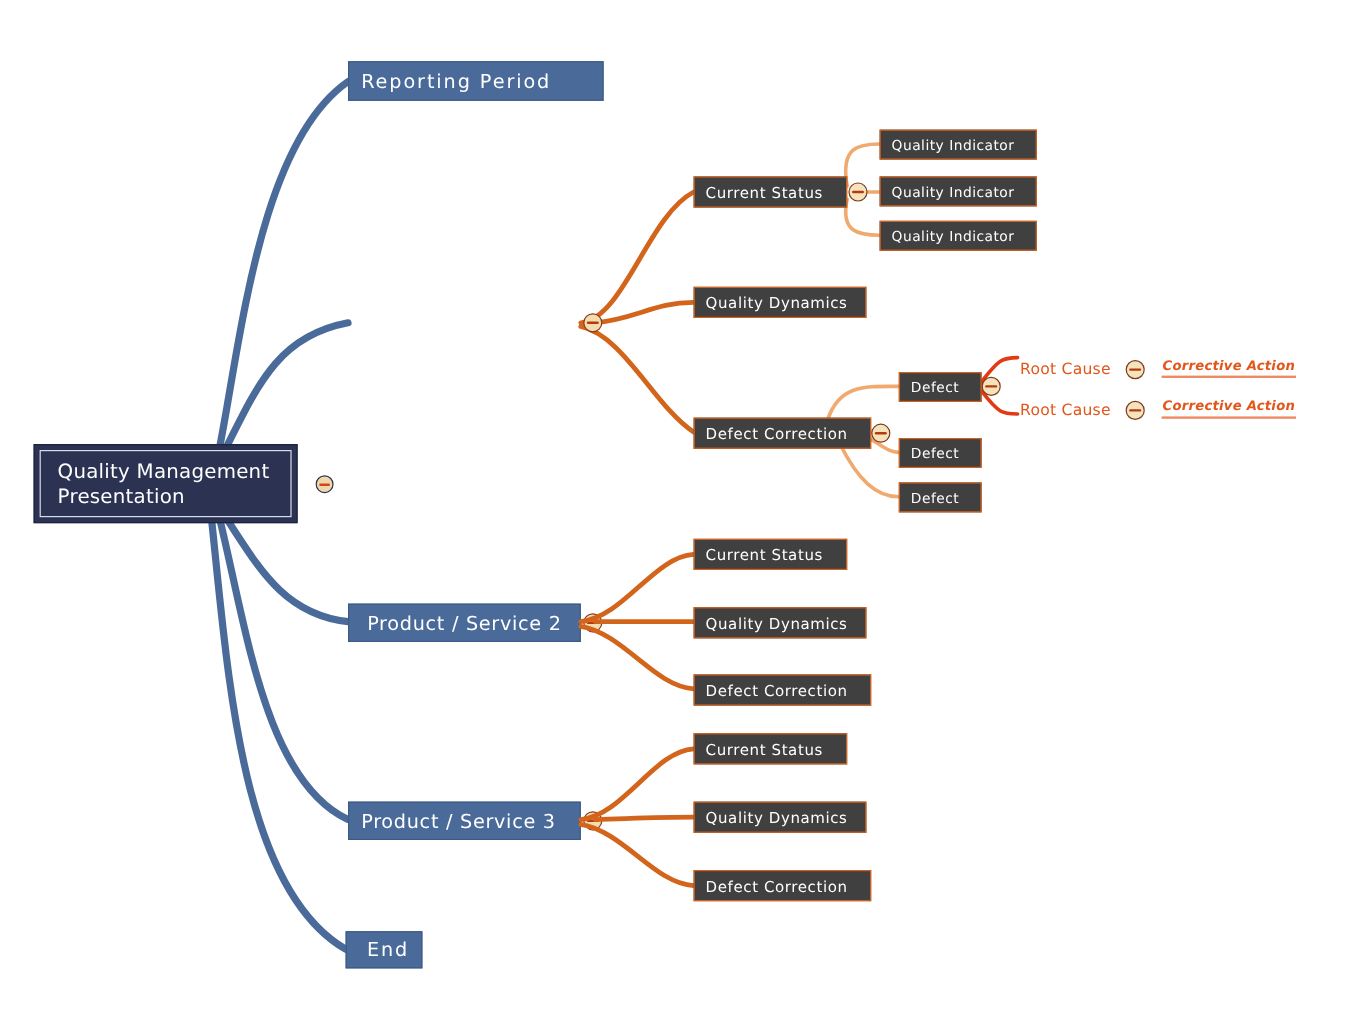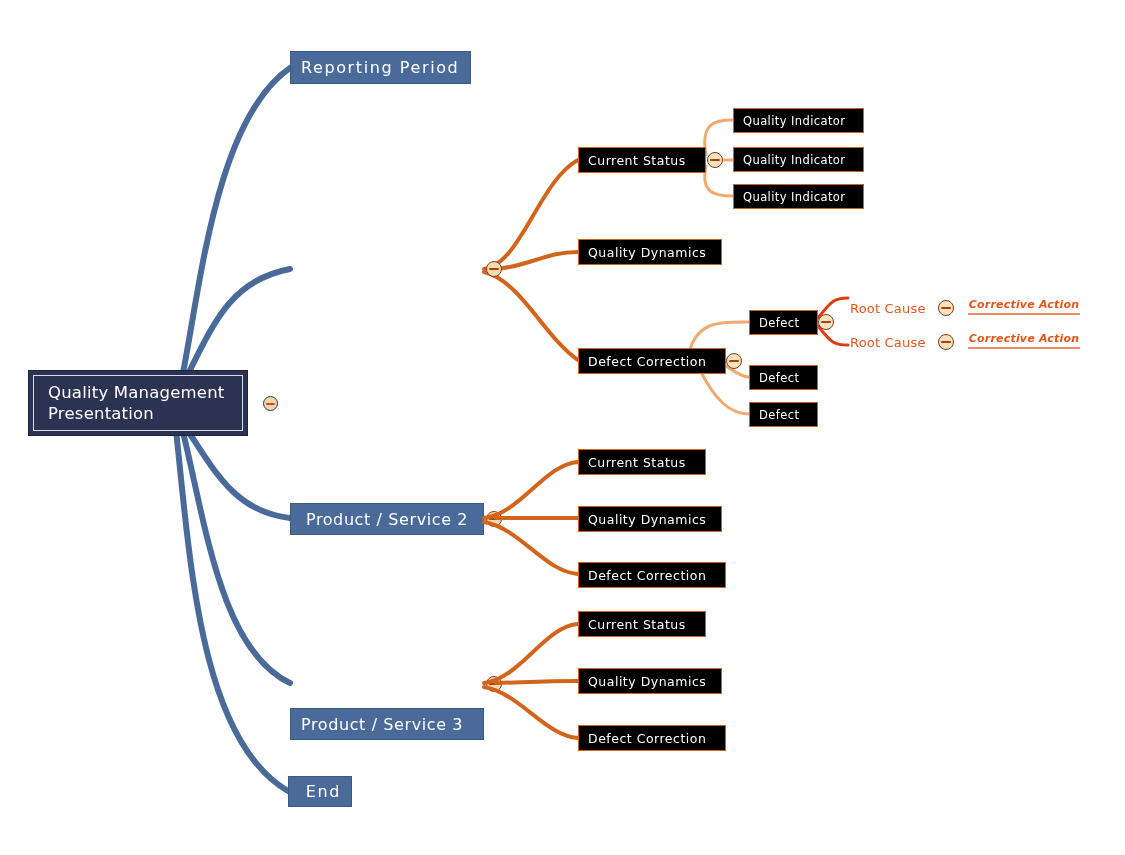--- a/index.html
+++ b/index.html
@@ -34,21 +34,21 @@
   
   .blue-node{
     background:#4a6b9a;border:1px solid #3d5a84;
     justify-content:flex-start;padding:0 10px;
   }
   .blue-label{color:#ffffff;font-size:16px;letter-spacing:.6px;white-space:nowrap;}
   .blue-node.spaced .blue-label{letter-spacing:1.6px;}
 
   
   .orange-node{
-    background:#000000;border:1px solid #d45f18;
+    background:#404040;border:1px solid #d45f18;
     justify-content:flex-start;padding:0 9px;
   }
   .orange-label{color:#ffffff;font-size:12.5px;letter-spacing:.5px;white-space:nowrap;}
   .orange-node.sm .orange-label{font-size:11.5px;letter-spacing:.4px;}
 
   
   .text-node{
     position:absolute;display:flex;align-items:center;white-space:nowrap;
   }
   .text-node .txt{color:#e2561a;font-size:13px;letter-spacing:.2px;}
@@ -118,32 +118,32 @@
   </svg>
 
   <div class="node root-node" style="left:28px;top:370px;width:220px;height:66px;">
     <div class="root-inner">
       <span class="root-label">Quality Management
 Presentation</span>
     </div>
   </div>
   <div class="collapse root-c" style="left:263px;top:396px;"></div>
 
-  <div class="node blue-node spaced" style="left:290px;top:51px;width:181px;height:33px;">
+  <div class="node blue-node spaced" style="left:290px;top:51px;width:213px;height:33px;">
     <span class="blue-label">Reporting  Period</span>
   </div>
 
   <div class="collapse" style="left:486px;top:261px;"></div>
 
   <div class="node blue-node" style="left:290px;top:503px;width:194px;height:32px;justify-content:center;">
     <span class="blue-label">Product / Service 2</span>
   </div>
   <div class="collapse" style="left:486px;top:511px;"></div>
 
-  <div class="node blue-node" style="left:290px;top:668px;width:194px;height:32px;margin-top:40px;">
+  <div class="node blue-node" style="left:290px;top:668px;width:194px;height:32px;">
     <span class="blue-label">Product / Service 3</span>
   </div>
   <div class="collapse" style="left:486px;top:676px;"></div>
 
   <div class="node blue-node spaced" style="left:288px;top:776px;width:64px;height:31px;justify-content:flex-end;">
     <span class="blue-label">End</span>
   </div>
 
   <div class="node orange-node" style="left:578px;top:147px;width:128px;height:26px;">
     <span class="orange-label">Current Status</span>

